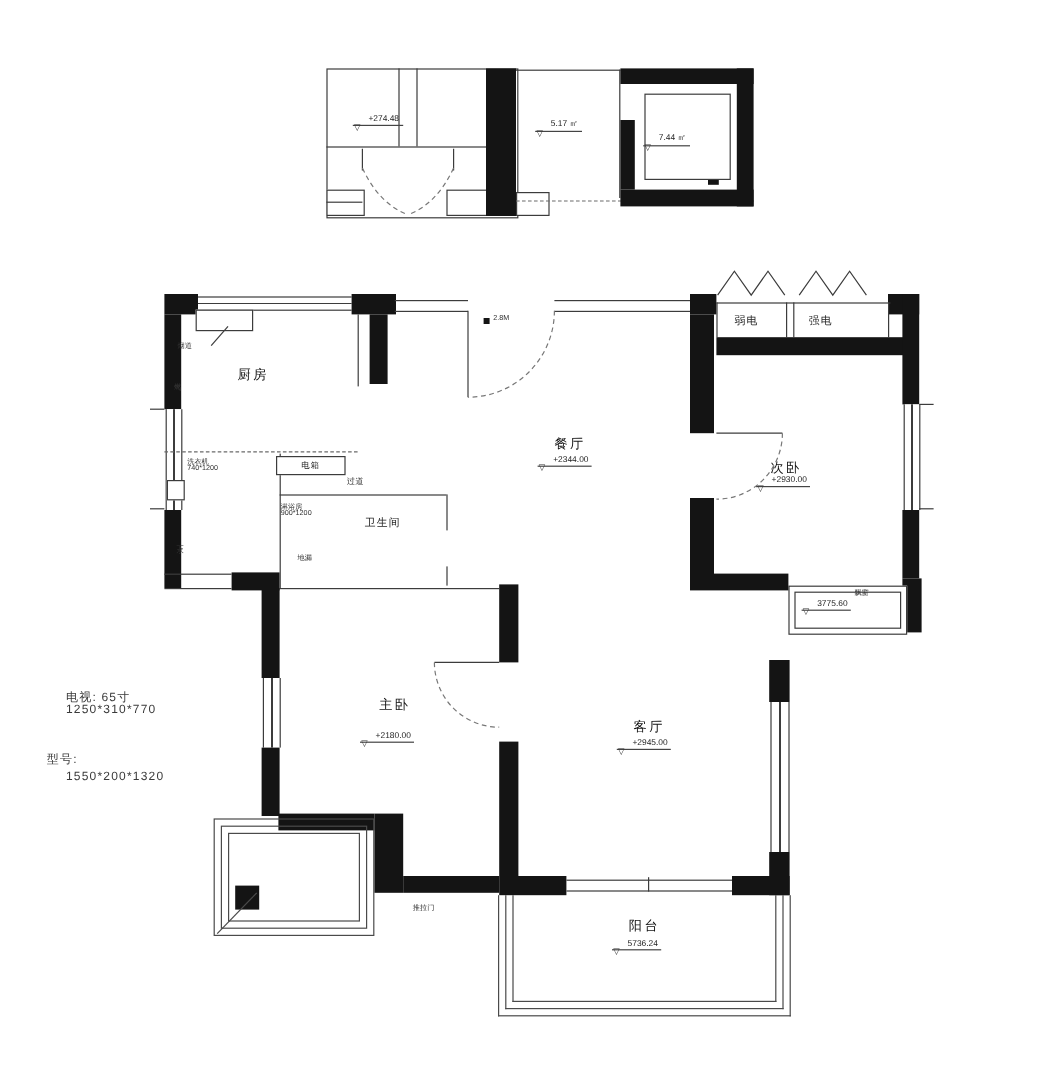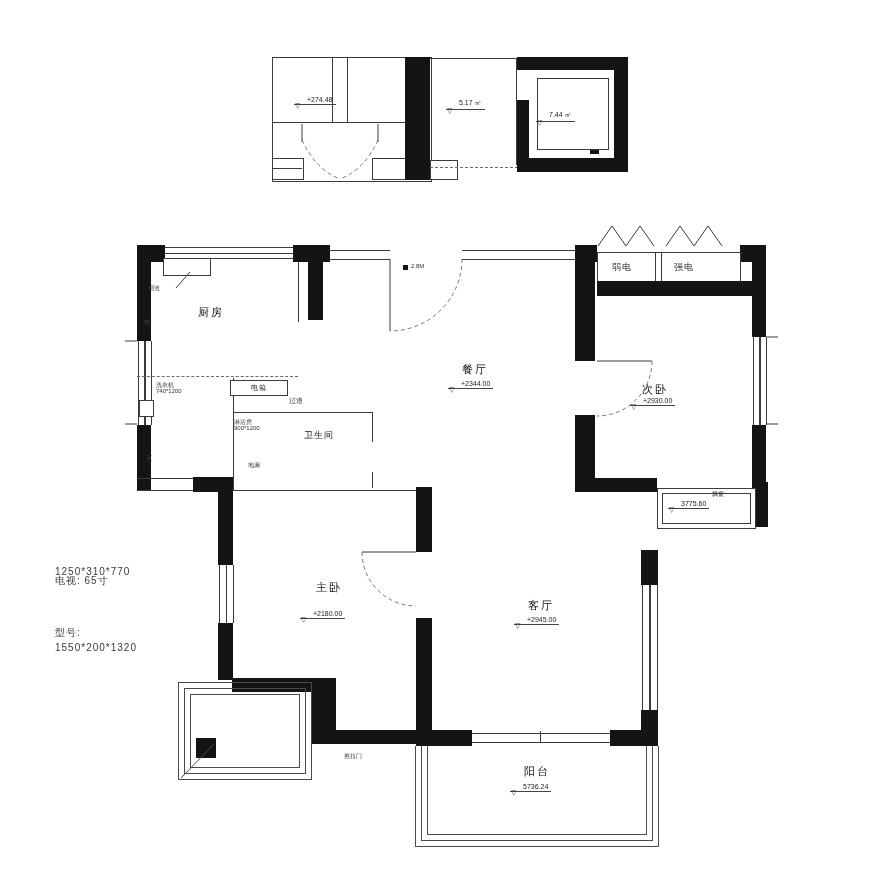--- a/index.html
+++ b/index.html
@@ -159,22 +159,22 @@
   <span class="rn" style="left:524px;top:764px">阳台</span>
   <span class="lvl" style="left:510px;top:783px"><i>▽</i><u>5736.24</u></span>
   <span class="t6" style="left:344px;top:752px">推拉门</span>
 
   <div class="balf" style="left:178px;top:682px;width:132px;height:96px"></div>
   <div class="balf" style="left:184px;top:688px;width:120px;height:84px"></div>
   <div class="balf" style="left:190px;top:694px;width:108px;height:72px"></div>
   <div class="w" style="left:196px;top:738px;width:20px;height:20px"></div>
 
   <span class="note" style="left:55px;top:574px">电视: 65寸</span>
-  <span class="note" style="left:55px;top:566px">1250*310*770</span>
-  <span class="note" style="left:55px;top:626px">型号:</span>
+  <span class="note" style="left:55px;top:586px">1250*310*770</span>
+  <span class="note" style="left:39px;top:626px">型号:</span>
   <span class="note" style="left:55px;top:642px">1550*200*1320</span>
 
   <svg width="871" height="895" viewBox="0 0 871 895">
 
     <line x1="390" y1="259" x2="390" y2="331" stroke="#3c3c3c" stroke-width="1"></line>
     <path d="M462,259 A72,72 0 0 1 390,331" fill="none" stroke="#777" stroke-width="1" stroke-dasharray="4 3"></path>
 
     <line x1="597" y1="361" x2="652" y2="361" stroke="#3c3c3c" stroke-width="1"></line>
     <path d="M652,361 A55,55 0 0 1 597,416" fill="none" stroke="#777" stroke-width="1" stroke-dasharray="4 3"></path>
 

